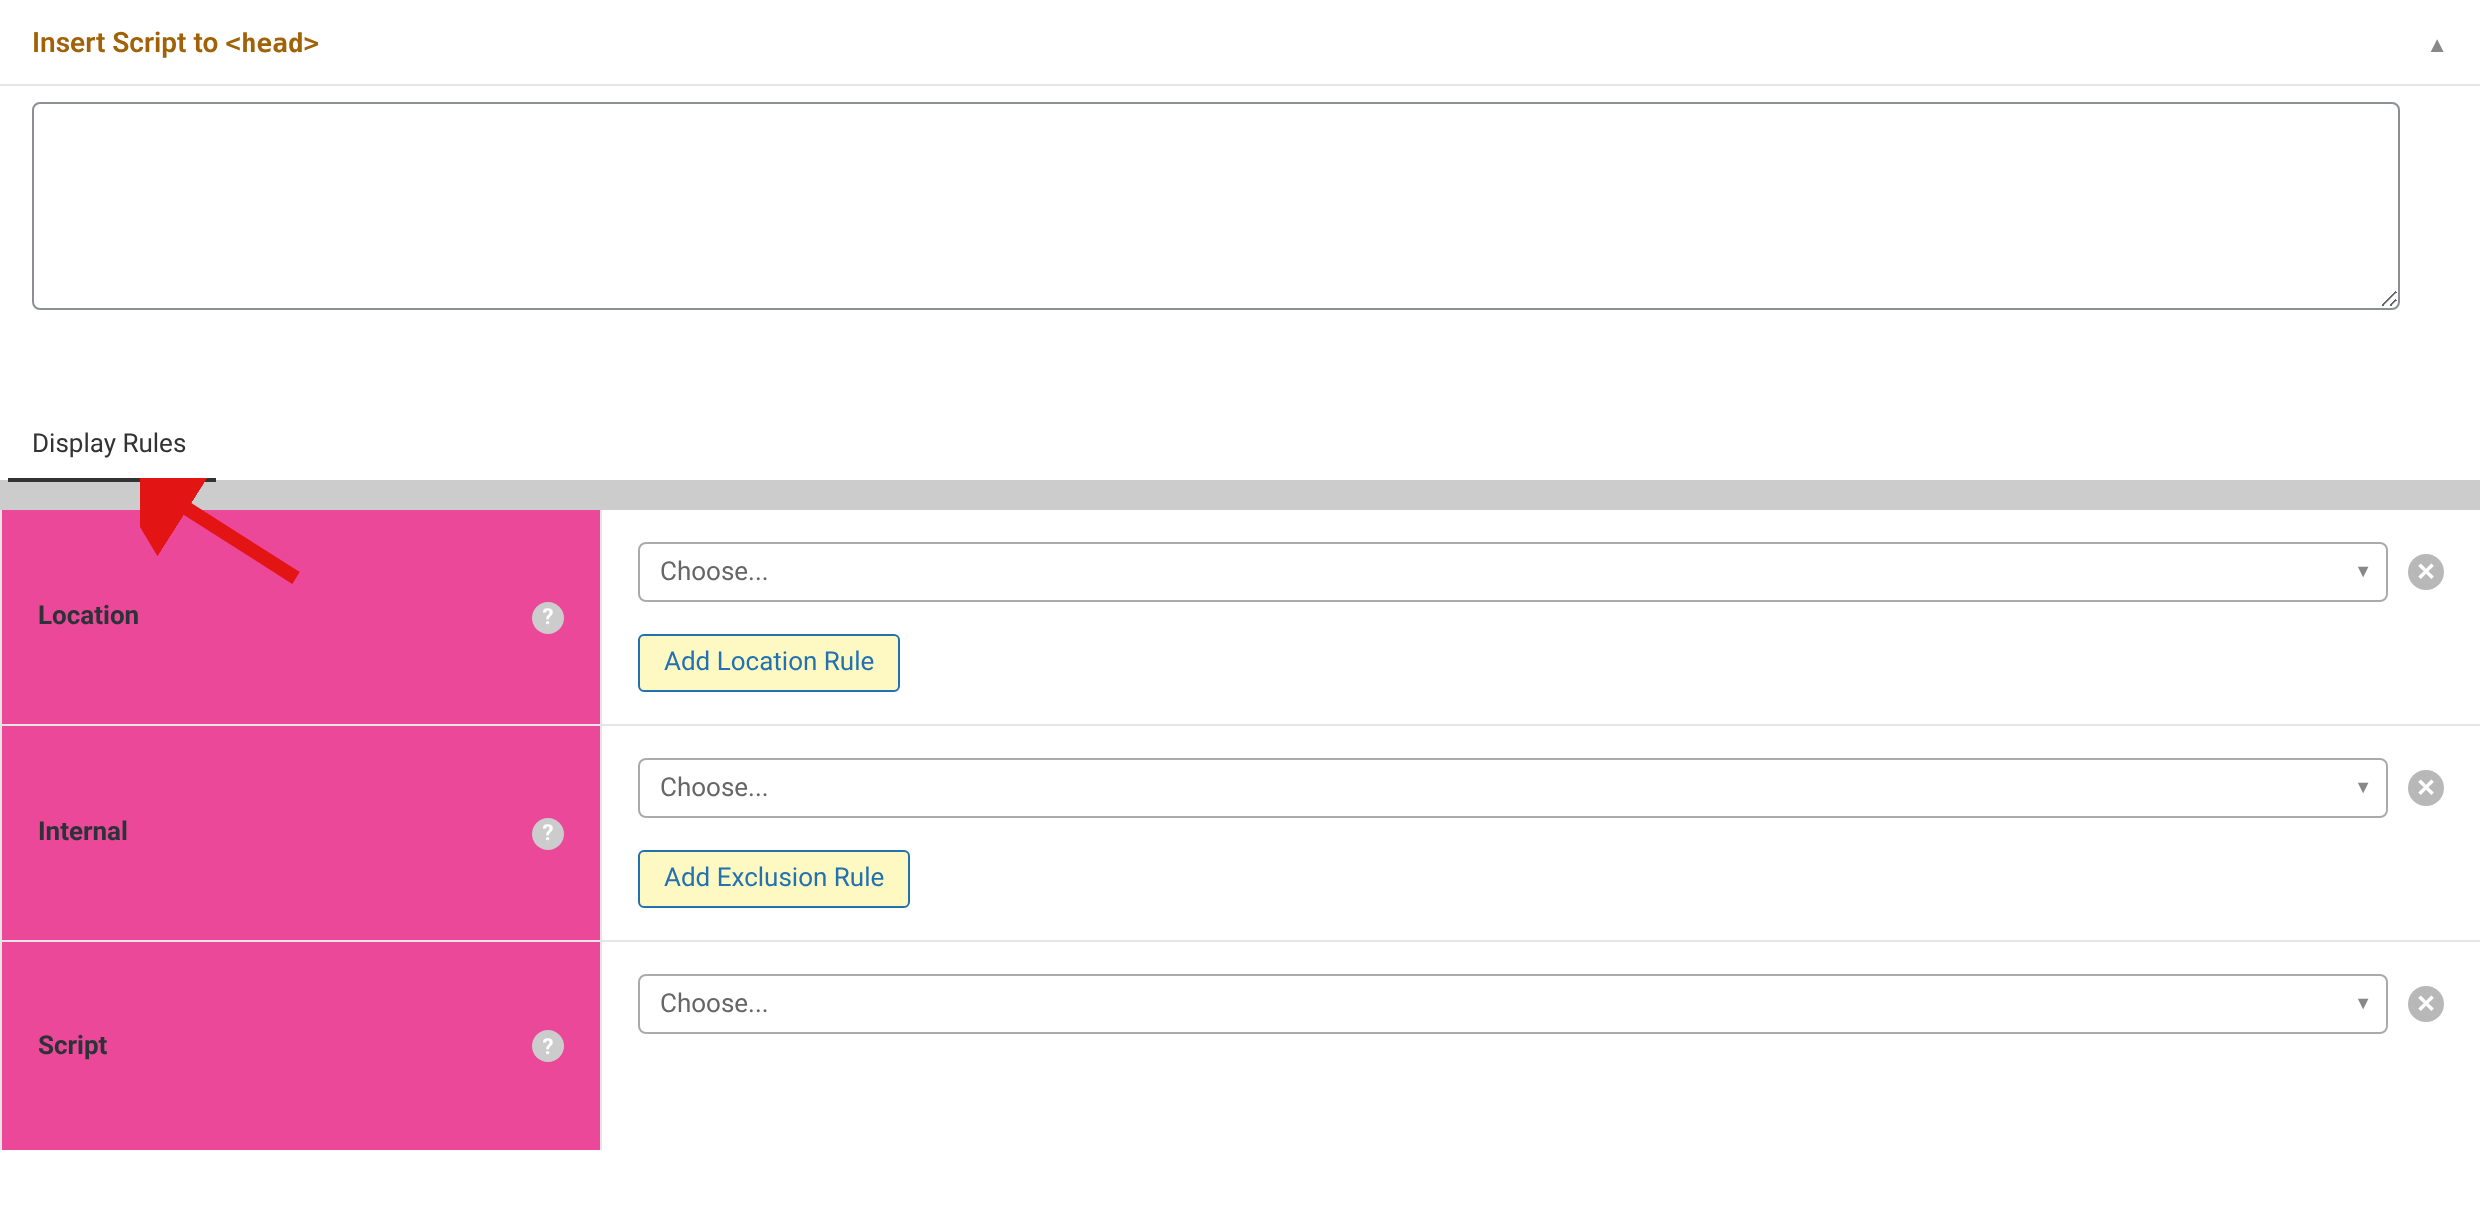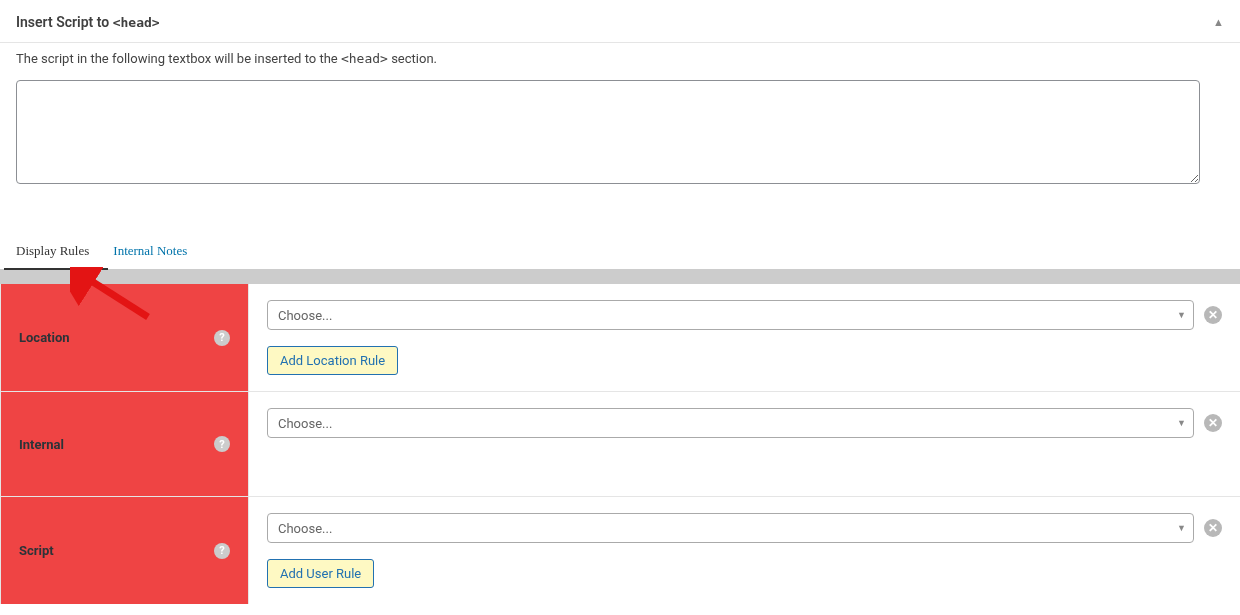--- a/index.html
+++ b/index.html
@@ -15,21 +15,21 @@
 }
 .panel-head {
   display: flex;
   justify-content: space-between;
   align-items: center;
   padding: 14px 16px 12px 16px;
 }
 .panel-title {
   font-size: 14px;
   font-weight: 600;
-  color: #404040;
+  color: #a16207;
 }
 .panel-title .mono {
   font-family: Consolas, Monaco, monospace;
   font-size: 13px;
 }
 .toggle-btn {
   color: #888;
   font-size: 11px;
   cursor: pointer;
 }
@@ -54,21 +54,20 @@
   font-size: 13px;
   resize: both;
 }
 .spacer { height: 30px; }
 .tabs {
   display: flex;
   gap: 0;
   border-bottom: 1px solid #ccc;
   padding: 0 4px;
   position: relative;
-  font-family: Liberation Serif, serif;
 }
 .tab {
   padding: 10px 12px 10px 12px;
   font-size: 13px;
   cursor: pointer;
   color: #0073aa;
 }
 .tab.active {
   color: #333;
   font-weight: 400;
@@ -86,23 +85,23 @@
   height: 14px;
   background: #ccc;
 }
 .rule-row {
   display: flex;
   border-bottom: 1px solid #e5e5e5;
   border-left: 1px solid #e5e5e5;
 }
 .rule-row:last-child { border-bottom: none; }
 .rule-label {
-  width: 248px;
+  width: 300px;
   min-height: 104px;
-  background: #ef4444;
+  background: #ec4899;
   border-right: 1px solid #e5e5e5;
   display: flex;
   align-items: center;
   justify-content: space-between;
   padding: 0 18px;
 }
 .rule-label-txt {
   font-weight: 700;
   font-size: 13px;
   color: #2c3338;
@@ -187,32 +186,28 @@
 <div class="panel">
   <div class="panel-head">
     <div class="panel-title">
       <span>Insert Script to </span><span class="mono">&lt;head&gt;</span>
     </div>
     <span class="toggle-btn">▲</span>
   </div>
 </div>
 
 <div class="panel-body">
-  <div class="desc">
-    <span>The script in the following textbox will be inserted to the </span><span class="mono">&lt;head&gt;</span><span> section.</span>
-  </div>
   <textarea class="script-area" style=""></textarea>
 </div>
 
 <div class="spacer"></div>
 
 <div style="position:relative;">
   <div class="tabs">
     <div class="tab active">Display Rules</div>
-    <div class="tab">Internal Notes</div>
   </div>
   <div class="gray-bar"></div>
 
   <svg class="arrow-overlay" style="left:70px; top:34px;" width="90" height="60">
     <defs>
       <marker id="ah" markerWidth="8" markerHeight="8" refX="2" refY="4" orient="auto">
         <polygon points="0 0, 8 4, 0 8" fill="#e31414"></polygon>
       </marker>
     </defs>
     <line x1="78" y1="50" x2="12" y2="8" stroke="#e31414" stroke-width="7" marker-end="url(#ah)"></line>
@@ -245,34 +240,34 @@
     <div class="rule-content">
       <div class="select-row">
         <div class="select-wrap">
           <div class="selectbox">
             <span>Choose...</span>
           </div>
           <span class="select-caret">▼</span>
         </div>
         <span class="delete-icon">✕</span>
       </div>
+      <span class="add-btn">Add Exclusion Rule</span>
     </div>
   </div>
 
   <div class="rule-row">
     <div class="rule-label">
       <span class="rule-label-txt">Script</span>
       <span class="help-icon">?</span>
     </div>
     <div class="rule-content">
       <div class="select-row">
         <div class="select-wrap">
           <div class="selectbox">
             <span>Choose...</span>
           </div>
           <span class="select-caret">▼</span>
         </div>
         <span class="delete-icon">✕</span>
       </div>
-      <span class="add-btn">Add User Rule</span>
     </div>
   </div>
 </div>
 
 </body></html>

